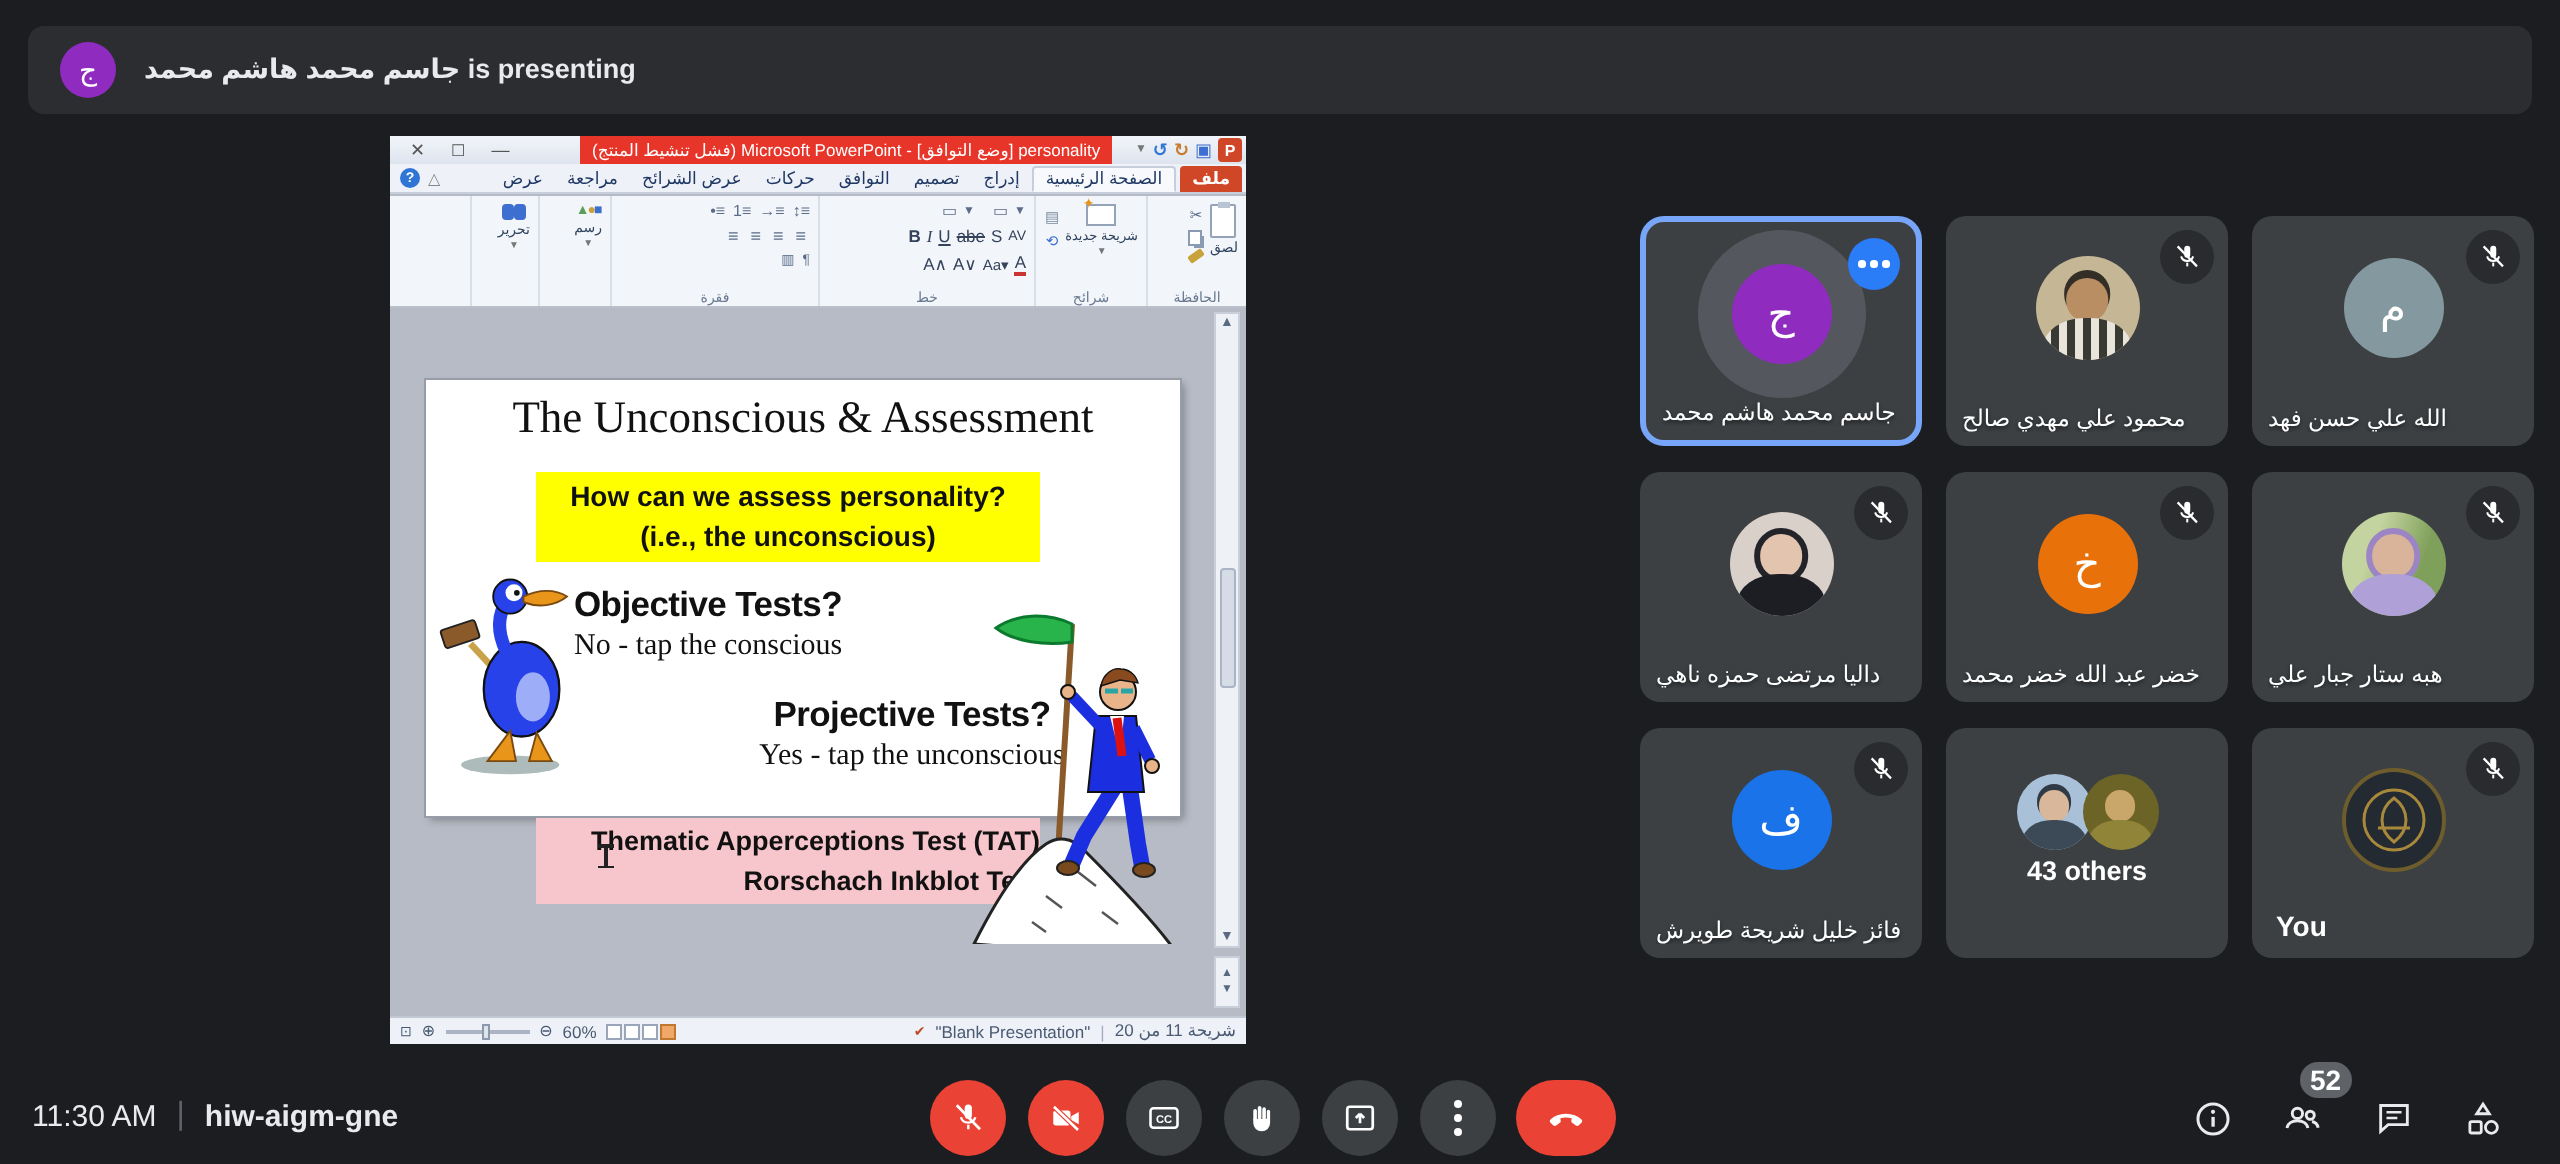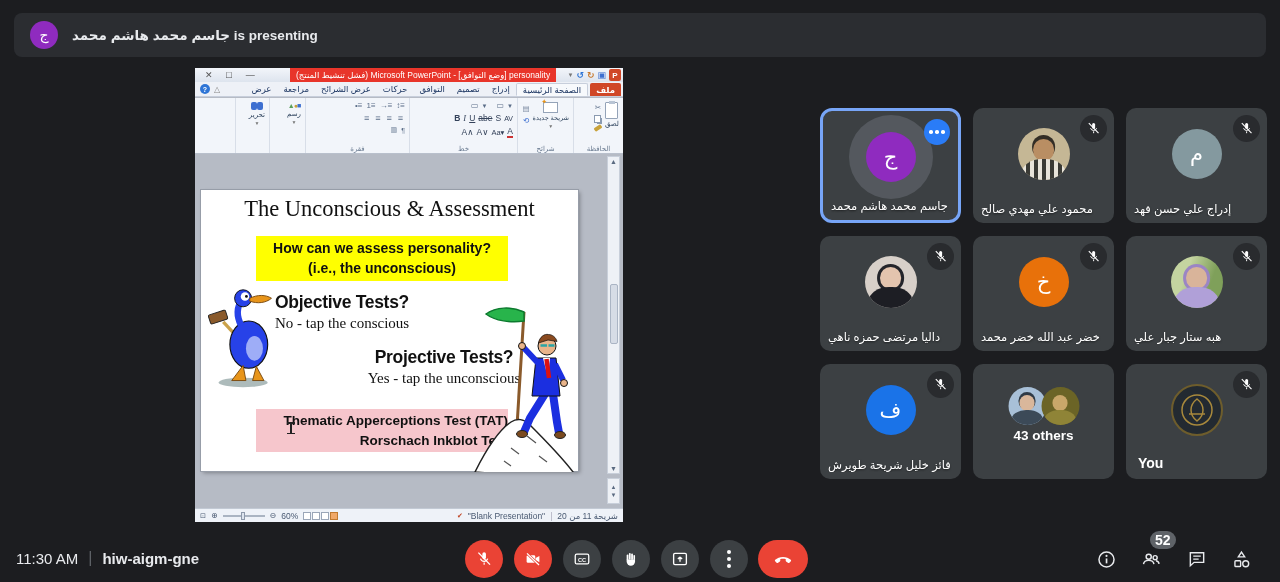--- a/index.html
+++ b/index.html
@@ -65,21 +65,21 @@
 .ic-brush{width:8px;height:4px;background:#c8a23a;border-radius:1px;transform:rotate(-35deg)}
 .newslide{width:15px;height:11px;background:#fff;border:1px solid #94a3b8;position:relative}
 .newslide:before{content:"✦";position:absolute;left:-3px;top:-5px;color:#e8951a;font-size:7px}
 .fontrow{display:flex;gap:3px;align-items:center;font-size:8.5px;color:#34425a;direction:ltr}
 .pararow{display:flex;gap:4px;align-items:center;font-size:8px;color:#5a6d88;direction:ltr}
 .binoc{display:flex}
 .binoc i{width:6px;height:8px;background:#3d6fd0;border-radius:2px}
 .shapeset{font-size:7px;letter-spacing:-1px}
 
 .slidearea{position:absolute;left:0;top:86px;width:428px;height:354px;background:#b6bbc5}
-.slide{position:absolute;left:6px;top:36px;width:377px;height:281px;background:#fff;box-shadow:0 0 0 1px #979da8,2px 2px 4px rgba(0,0,0,.3)}
+.slide{position:absolute;left:18px;top:36px;width:377px;height:218px;background:#fff;box-shadow:0 0 0 1px #979da8,2px 2px 4px rgba(0,0,0,.3)}
 .vscroll{position:absolute;right:3px;top:2px;width:13px;height:318px;background:#eef1f6;border:1px solid #c8cfda;display:flex;flex-direction:column;align-items:center;justify-content:space-between;font-size:7px;color:#5a6a80;padding:1px 0}
 .vthumb{position:absolute;right:5.5px;top:130px;width:8px;height:60px;background:#d6dce6;border:1px solid #aab4c4;border-radius:2px}
 .pagebtns{position:absolute;right:3px;top:324px;width:13px;height:26px;display:flex;flex-direction:column;align-items:center;justify-content:center;font-size:6px;color:#5a6a80;background:#eef1f6;border:1px solid #c8cfda;gap:2px}
 
 .s-title{position:absolute;left:0;right:0;top:6px;text-align:center;font-family:"Liberation Serif","DejaVu Serif",serif;font-size:22.5px;color:#111}
 .ybox{position:absolute;left:55px;top:46px;width:252px;background:#ffff00;text-align:center;font-weight:bold;font-size:14px;color:#111;line-height:1.45;padding:2px 0}
 .obj{position:absolute;left:74px;top:102px;color:#111}
 .obj .h,.proj .h{font-weight:bold;font-size:17.5px;letter-spacing:-.3px}
 .obj .s,.proj .s{font-family:Liberation Serif, serif;font-size:15px;margin-top:2px}
 .proj{position:absolute;left:153px;top:157px;width:180px;color:#111;text-align:center}
@@ -349,21 +349,21 @@
         <span>م</span>
       </div>
     <div class="mic">
         <svg viewBox="0 0 24 24" width="15" height="15">
           <rect x="9.8" y="3" width="4.8" height="9.5" rx="2.4" fill="#fff"></rect>
           <path d="M7.3 11.5a5 5 0 0 0 9.6 0" fill="none" stroke="#fff" stroke-width="1.6"></path>
           <path d="M12.2 16.5v3" stroke="#fff" stroke-width="1.6"></path>
           <path d="M4.5 3.5 20 19.5" stroke="#fff" stroke-width="1.8"></path>
         </svg>
       </div>
-    <div class="nm">إدراج علي حسن فهد</div>
+    <div class="nm">الله علي حسن فهد</div>
   </div>
   <div class="tile">
     <div class="av photo" style="background:#d8d0c9">
       <span class="ph-head" style="background:#e3c4ae;box-shadow:0 0 0 3px #23242a"></span>
       <span class="ph-body" style="background:#1d1e24"></span>
     </div>
     <div class="mic">
         <svg viewBox="0 0 24 24" width="15" height="15">
           <rect x="9.8" y="3" width="4.8" height="9.5" rx="2.4" fill="#fff"></rect>
           <path d="M7.3 11.5a5 5 0 0 0 9.6 0" fill="none" stroke="#fff" stroke-width="1.6"></path>

